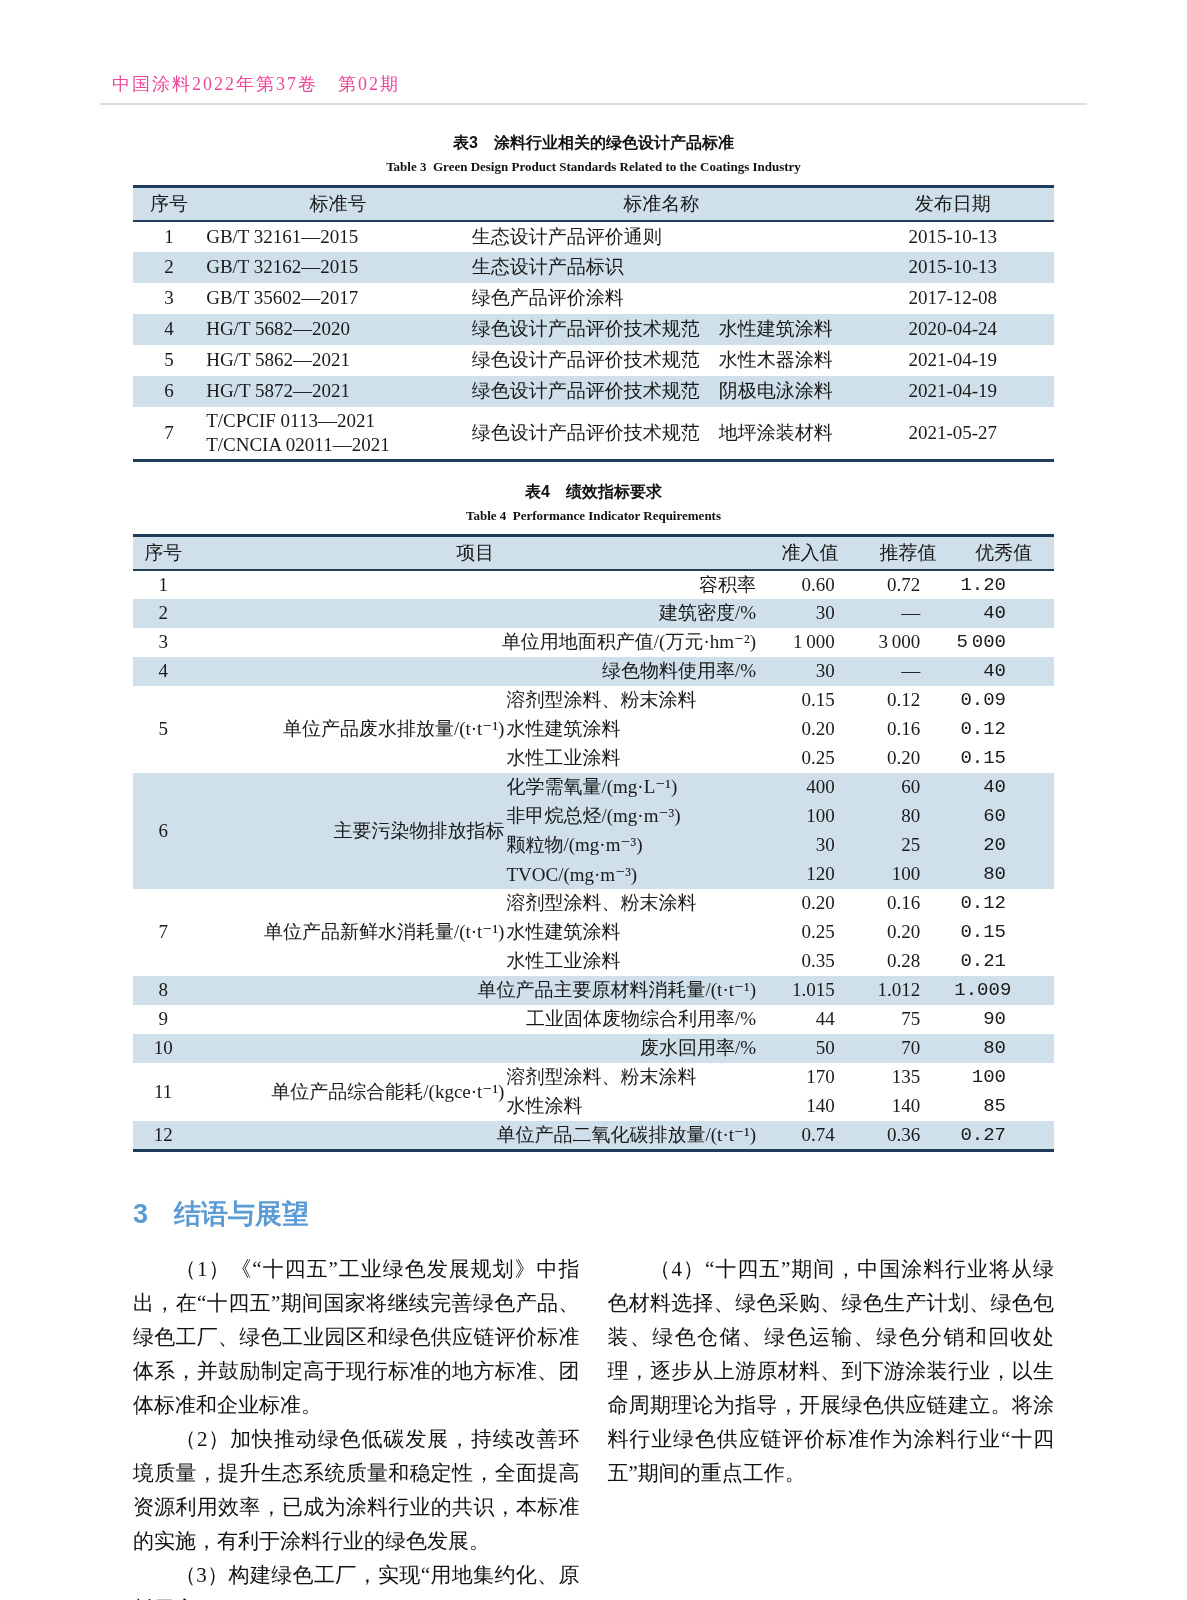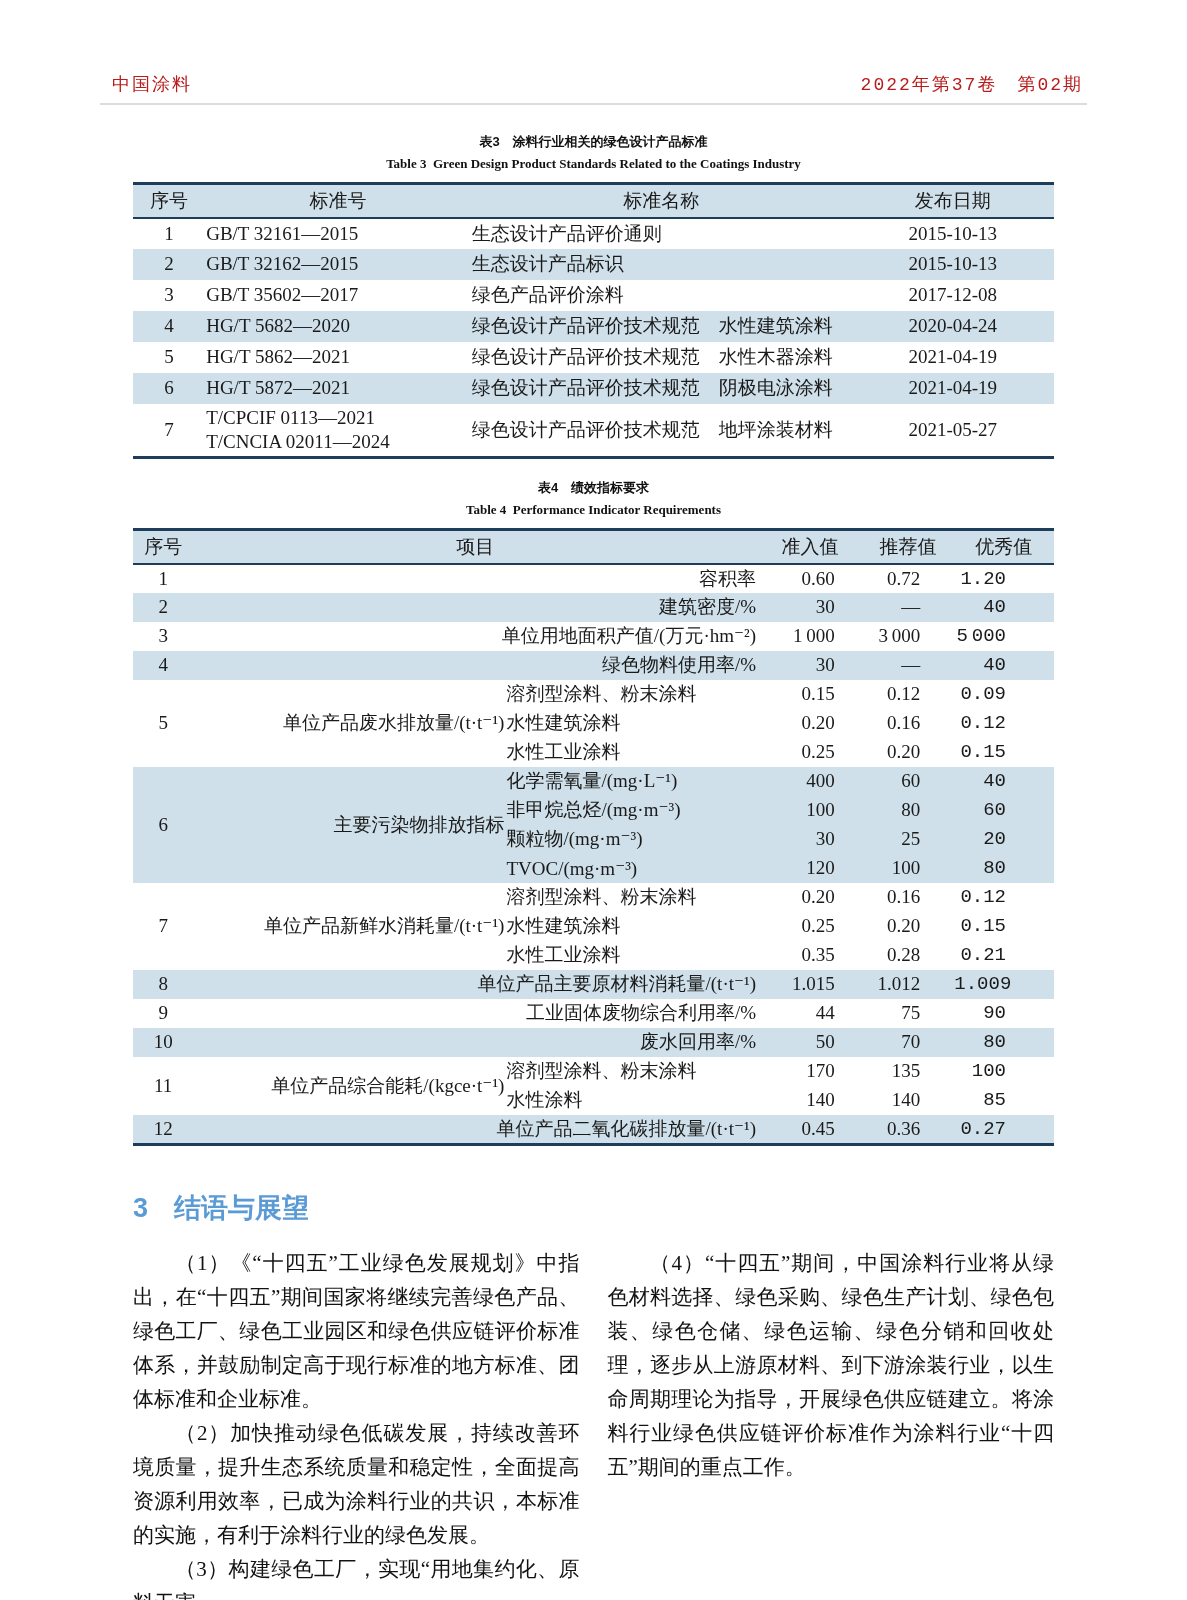--- a/index.html
+++ b/index.html
@@ -4,32 +4,32 @@
 <style>
   * { box-sizing: border-box; }
   html,body { margin:0; padding:0; }
   body {
     width:1187px; height:1600px; background:#ffffff; position:relative;
     font-family:"Liberation Serif","DejaVu Serif",serif; color:#1a1a1a;
   }
   .page { padding:72px 100px 0 100px; }
 
   
-  .page-header { display:flex; justify-content:space-between; align-items:flex-end;
-    color:#b91c1c; font-size:18px; letter-spacing:2px; padding:0 4px 0 12px;
-    font-family:Liberation Mono, monospace; }
+  .page-header { display:flex; justify-content:flex-start; align-items:flex-end;
+    color:#ec4899; font-size:18px; letter-spacing:2px; padding:0 4px 0 12px;
+    font-family:Liberation Serif, serif; }
   .rule { border-bottom:2px solid #dcdcdc; margin-top:7px; }
 
   .content { margin:0 33px; }
 
   
   .caption { text-align:center; }
   .caption.first { margin-top:28px; }
   .caption.second { margin-top:20px; }
-  .cap-zh { font-family:"Liberation Sans","DejaVu Sans",sans-serif; font-weight:bold; font-size:13px; color:#111; }
+  .cap-zh { font-family:"Liberation Sans","DejaVu Sans",sans-serif; font-weight:bold; font-size:16px; color:#111; }
   .cap-en { font-family:"Liberation Serif","DejaVu Serif",serif; font-weight:bold; font-size:13px; margin-top:5px; color:#111; }
 
   
   table { width:100%; border-collapse:collapse; table-layout:fixed; font-size:19px;
     margin-top:10px; border-top:3px solid #1d3d5a; border-bottom:3px solid #1d3d5a; }
   thead th { background:#cfe0ea; font-weight:normal; height:34px;
     border-bottom:2px solid #1d3d5a; text-align:center; }
   tbody td { height:31px; vertical-align:middle; }
   tr.band { background:#cfe0ea; }
   td.no, td.date { text-align:center; }
@@ -123,21 +123,21 @@
         <tr class="band">
           <td class="no">6</td>
           <td class="code">HG/T 5872—2021</td>
           <td class="name"><span>绿色设计产品评价技术规范</span><span class="part2">阴极电泳涂料</span></td>
           <td class="date">2021-04-19</td>
         </tr>
         <tr class="tall">
           <td class="no">7</td>
           <td class="code">
             <div class="line">T/CPCIF 0113—2021</div>
-            <div class="line">T/CNCIA 02011—2024</div>
+            <div class="line">T/CNCIA 02011—2021</div>
           </td>
           <td class="name"><span>绿色设计产品评价技术规范</span><span class="part2">地坪涂装材料</span></td>
           <td class="date">2021-05-27</td>
         </tr>
       </tbody>
     </table>
 
     <div class="caption second">
       <div class="cap-zh">表4　绩效指标要求</div>
       <div class="cap-en">Table 4&nbsp;&nbsp;Performance Indicator Requirements</div>
@@ -293,21 +293,21 @@
         <tr>
           <td class="sub">水性涂料</td>
           <td class="v v1">140</td>
           <td class="v v2">140</td>
           <td class="v v3">85</td>
         </tr>
 
         <tr class="band">
           <td class="no">12</td>
           <td class="item" colspan="2">单位产品二氧化碳排放量/(t·t⁻¹)</td>
-          <td class="v v1">0.45</td>
+          <td class="v v1">0.74</td>
           <td class="v v2">0.36</td>
           <td class="v v3">0.27</td>
         </tr>
       </tbody>
     </table>
 
     <section class="conclusion">
       <h2 class="sec-h">
         <span class="sec-num">3</span>
         <span>结语与展望</span>

